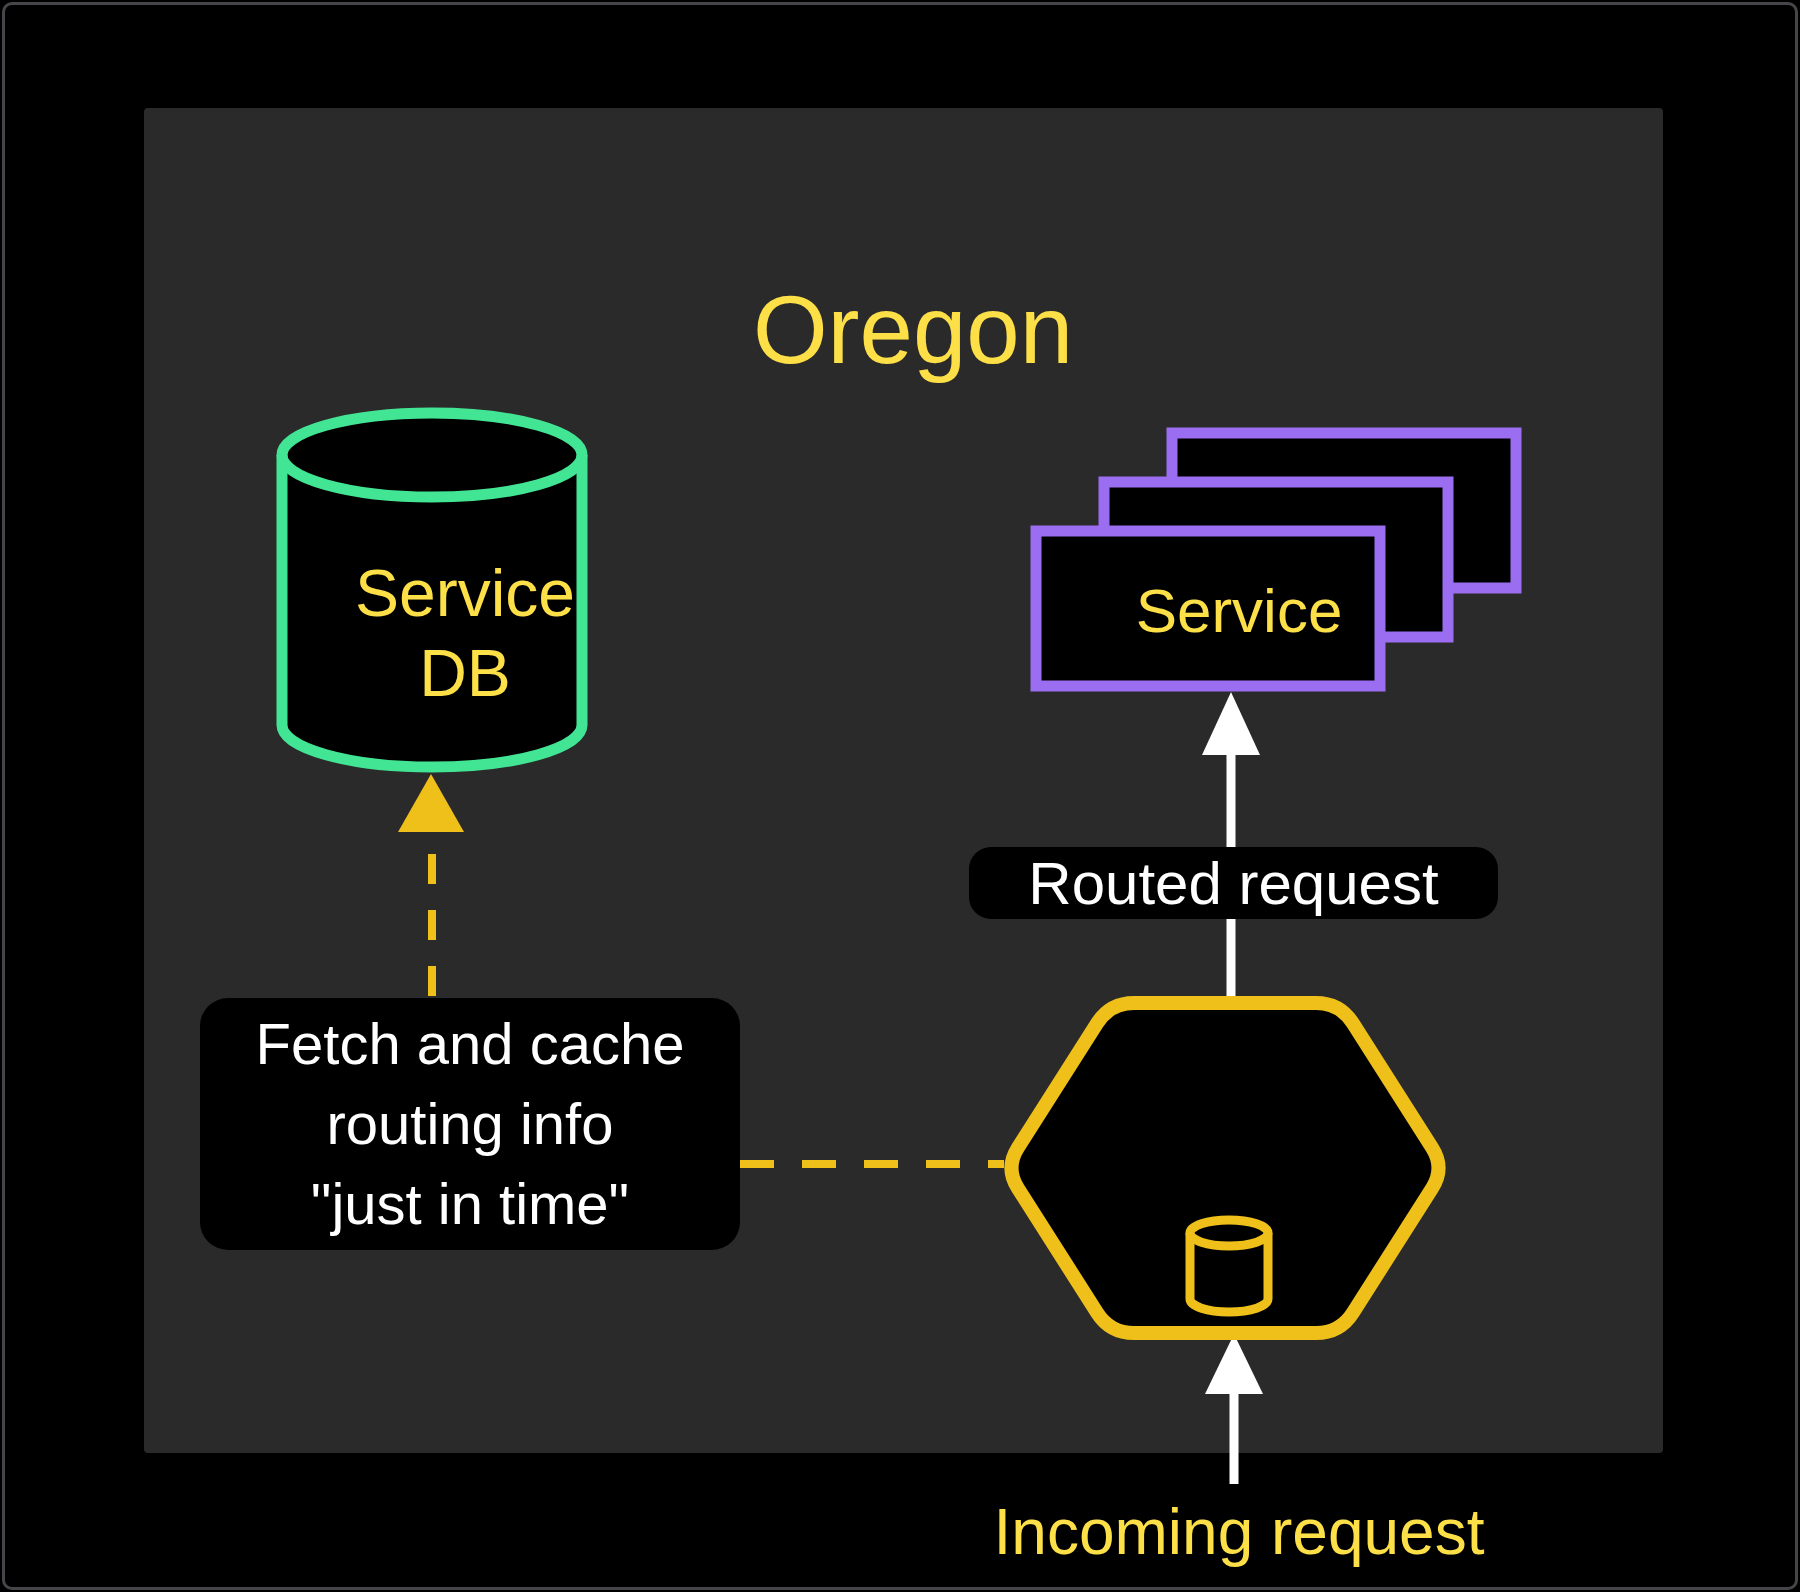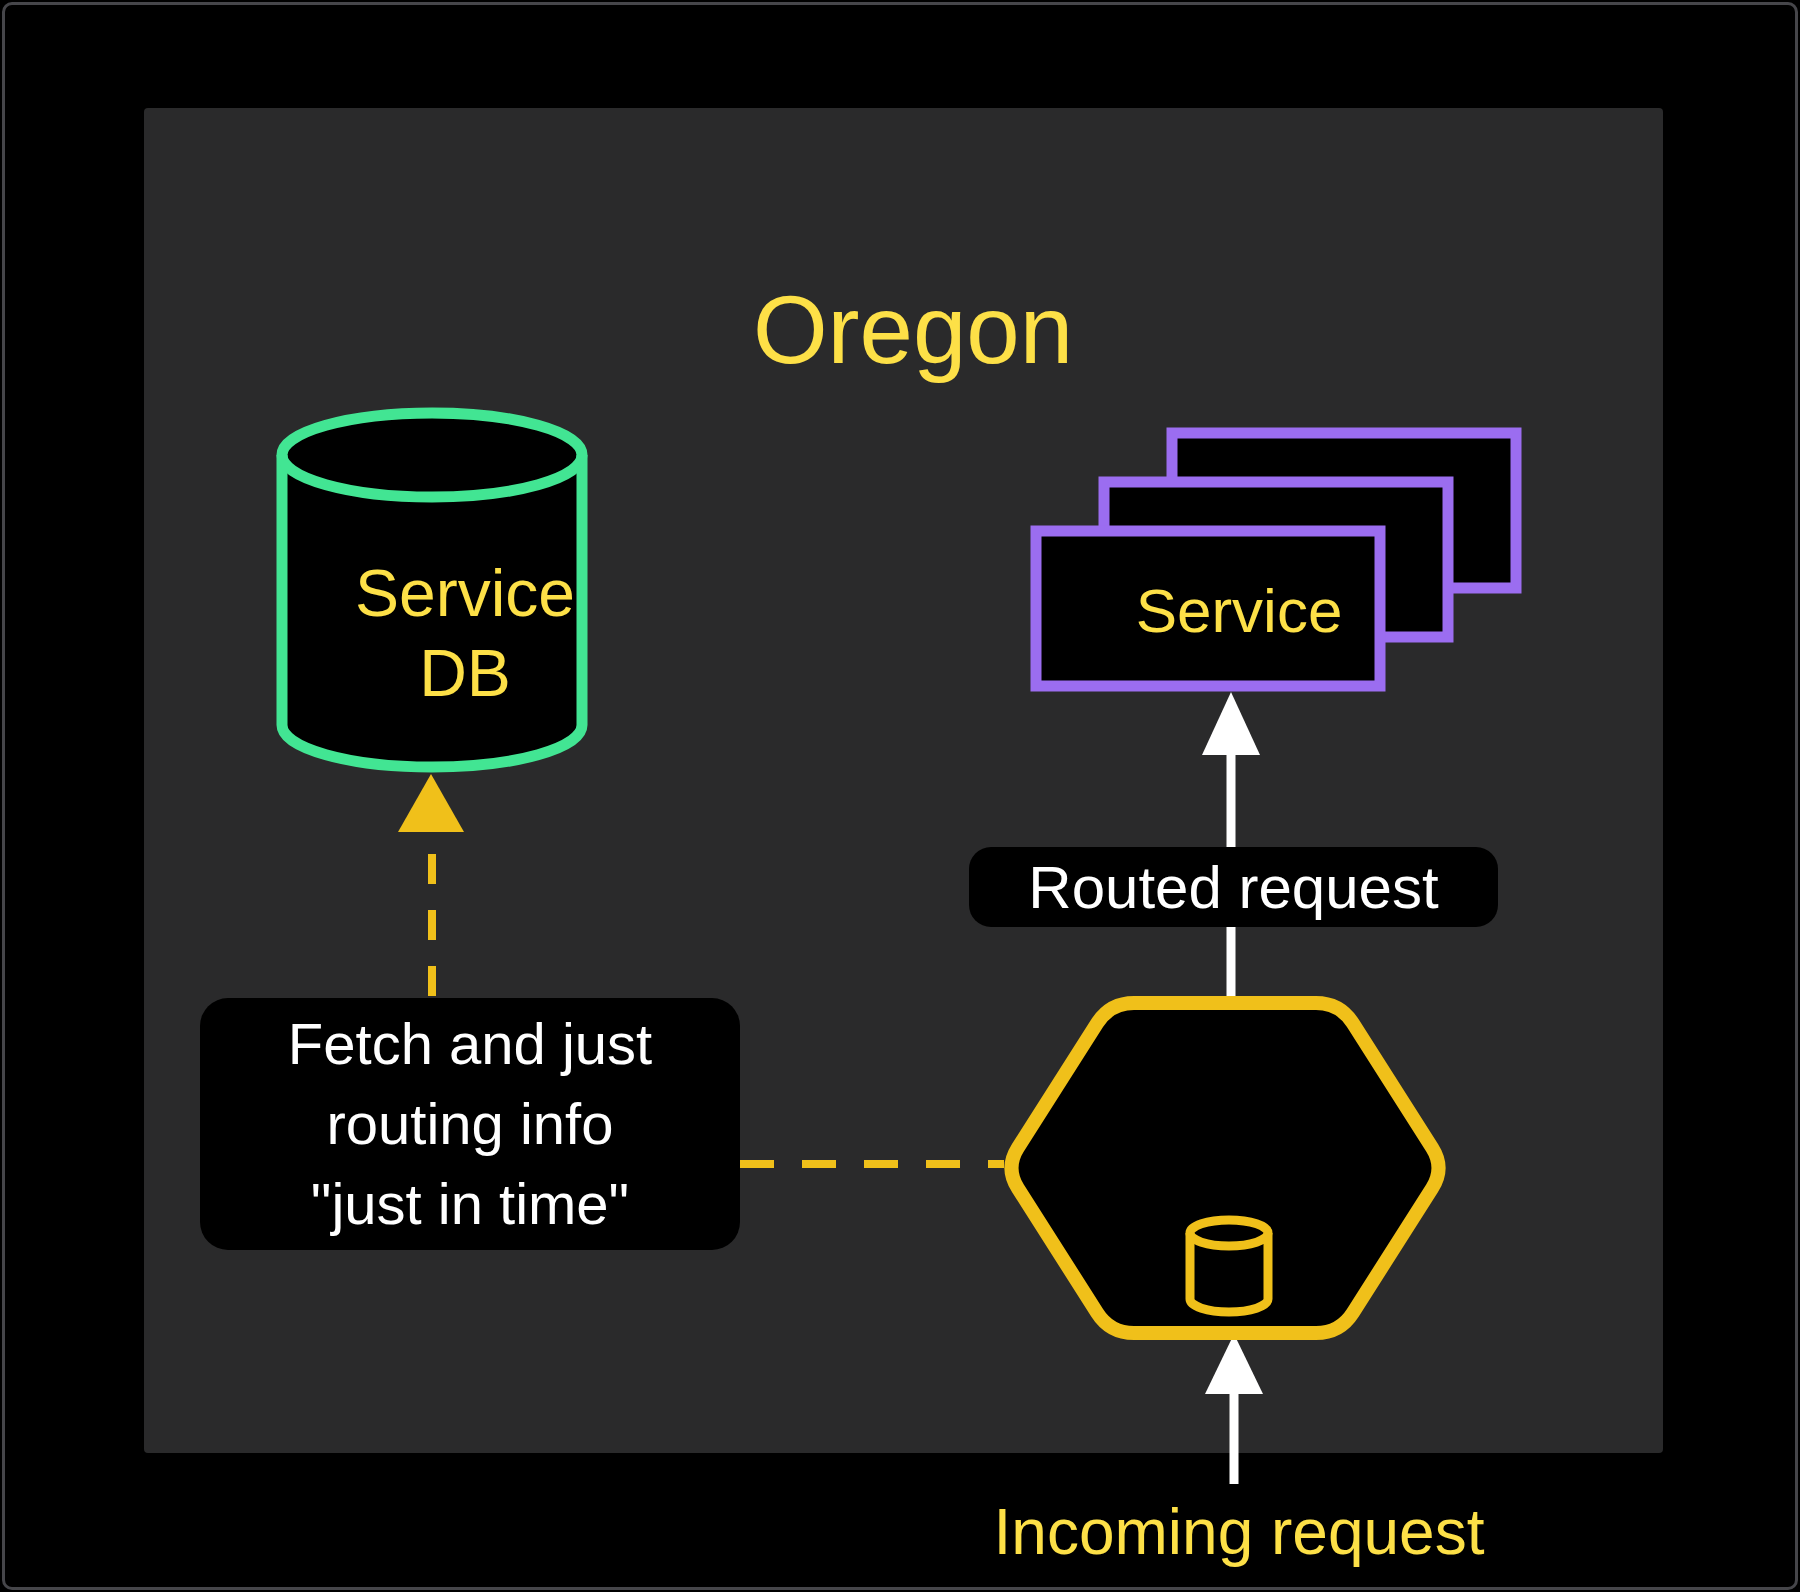--- a/index.html
+++ b/index.html
@@ -68,21 +68,21 @@
   }
   .router-label {
     left: 1228px;
     top: 1152px;
   }
   .pill {
     position: absolute;
     left: 969px;
     top: 847px;
     width: 529px;
-    height: 80px;
+    height: 72px;
     background: #000;
     border-radius: 22px;
     color: #fff;
     font-size: 60px;
     display: flex;
     align-items: center;
     justify-content: center;
     z-index: 3;
     white-space: nowrap;
   }
@@ -166,21 +166,21 @@
     <div>Service</div>
     <div>DB</div>
   </div>
 
   <div class="txt node-label services-label">Service</div>
 
 
   <div class="pill">Routed request</div>
 
   <div class="fetch-box">
-    <div>Fetch and just</div>
+    <div>Fetch and cache</div>
     <div>routing info</div>
     <div>"just in time"</div>
   </div>
 
   <div class="txt incoming">Incoming request</div>
 
   <div class="frame"></div>
 </div>
 
 </body></html>

